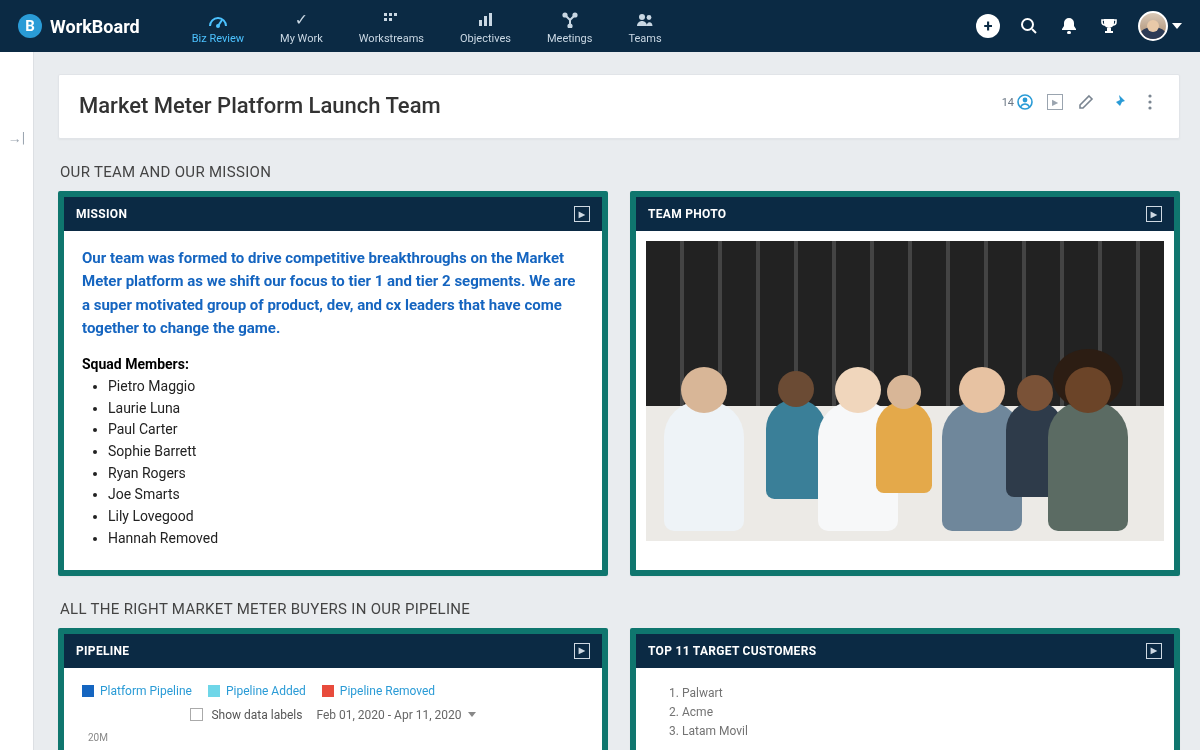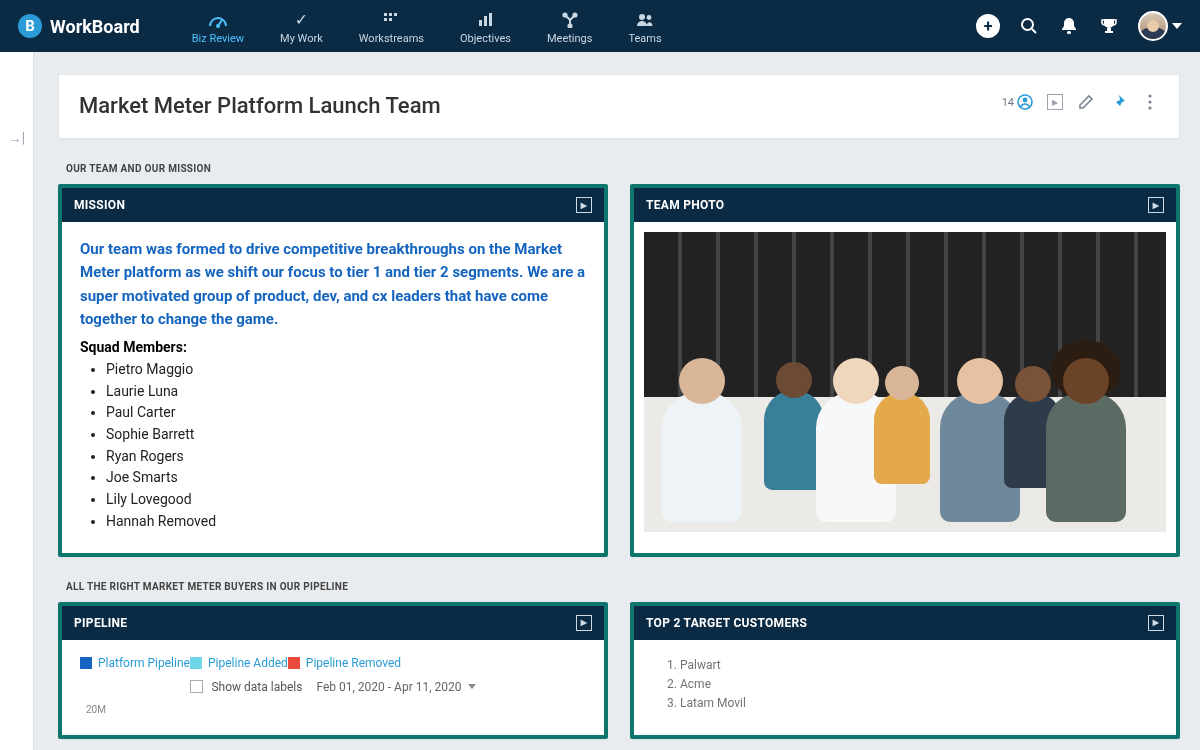--- a/index.html
+++ b/index.html
@@ -134,30 +134,30 @@
     box-shadow: 0 1px 2px rgba(0,0,0,0.04);
   }
   .page-title { font-size: 22px; font-weight: 500; color:#333; margin-bottom:6px;}
   .page-owner { font-size: 12px; color:#555; }
   .header-actions { display:flex; align-items:center; gap:14px; color:#6b7785; }
   .usercount { font-size:11px; display:flex; align-items:center; gap:3px; color:#2a9bd6; }
   .usercount .n { color:#6b7785; }
   .hicon { width:18px; height:18px; display:flex; align-items:center; justify-content:center; cursor:pointer; color:#7a8591;}
   .hicon.pin { color:#2a9bd6; }
   .section-title {
-    font-size: 10px;
-    font-weight: 700;
+    font-size: 15px;
+    font-weight: 400;
     color: #444;
     letter-spacing: .3px;
-    margin: 24px 2px 10px 8px;
+    margin: 24px 2px 10px 2px;
   }
   .row { display:flex; gap:22px; }
   .card {
     background:#fff;
-    border:4px solid #0f766e;
+    border:6px solid #0f766e;
     border-radius:2px;
     flex:1;
     display:flex;
     flex-direction:column;
     box-shadow: 0 1px 2px rgba(0,0,0,0.04);
   }
   .card-head {
     background:#0b2a44;
     color:#fff;
     font-size:12px;
@@ -169,21 +169,21 @@
     justify-content:space-between;
   }
   .expand-icon {
     width:16px; height:16px;
     border:1.5px solid #cfd9e2;
     display:flex; align-items:center; justify-content:center;
     font-size:8px; color:#cfd9e2; cursor:pointer;
   }
   .card-body { padding: 16px 18px 20px 18px; }
   .mission-text { color:#1565c0; font-weight:700; font-size:15px; line-height:1.55; }
-  .squad-label { margin-top:8px; font-weight:700; font-size:14px; }
+  .squad-label { margin-top:16px; font-weight:700; font-size:14px; }
   .squad-list { margin:4px 0 0 0; padding-left:26px; font-size:14px; line-height:1.55; color:#222;}
   .team-photo-body { padding:10px; }
   .team-photo { width:100%; height:300px; position:relative; overflow:hidden; }
   .photo-bg {
     position:absolute; inset:0;
     background:
       linear-gradient(180deg, rgba(0,0,0,0) 70%, rgba(0,0,0,0.06) 100%),
       repeating-linear-gradient(90deg, #222 0 34px, #444 34px 38px),
       linear-gradient(180deg,#c9c9c9,#e8e8e8);
   }
@@ -209,21 +209,21 @@
   .p1{ left:18px; } .p1 .torso{ background:#eef3f7;} .p1 .head{ background:#d8b697;}
   .p2{ left:120px; bottom:42px;} .p2 .torso{ width:60px; height:100px; background:#3a7f98;} .p2 .head{ width:36px; height:36px; top:-28px; background:#6b4b34;}
   .p3{ left:172px; } .p3 .torso{ background:#f7f8f9;} .p3 .head{ background:#f0d6bc;}
   .p4{ left:230px; bottom:48px;} .p4 .torso{ width:56px; height:92px; background:#e4a94a;} .p4 .head{ width:34px;height:34px; top:-26px; background:#d8b697;}
   .p5{ left:296px; } .p5 .torso{ background:#6f879b;} .p5 .head{ background:#e7c2a2;}
   .p6{ left:360px; bottom:44px;} .p6 .torso{ width:58px;height:96px; background:#2e3b4a;} .p6 .head{ width:36px;height:36px; top:-26px; background:#7a5237;}
   .p7{ left:402px;} .p7 .torso{ background:#5b6b63;} .p7 .head{ background:#6b4428;}
   .p7 .hair{ position:absolute; top:-52px; left:50%; transform:translateX(-50%); width:70px; height:60px; border-radius:50%; background:#2c1d13;}
 
   
-  .legend { display:flex; align-items:center; font-size:12px; margin-bottom:10px; flex-wrap:wrap;}
+  .legend { display:flex; align-items:center; gap:16px; font-size:12px; margin-bottom:10px; flex-wrap:wrap;}
   .legend .item{ display:flex; align-items:center; gap:6px; color:#2a9bd6; cursor:pointer;}
   .swatch{ width:12px;height:12px; }
   .sw-blue{ background:#1565c0;}
   .sw-cyan{ background:#6fd6e8;}
   .sw-red { background:#e84b3c;}
   .controls-row{ display:flex; align-items:center; gap:14px; justify-content:center; font-size:12px; color:#555; margin-bottom:10px;}
   .cbx { width:13px; height:13px; border:1px solid #aaa; background:#fff; display:inline-block;}
   .date-range{ display:flex; align-items:center; gap:6px; color:#666; cursor:pointer;}
   .chev{ border-left:4px solid transparent; border-right:4px solid transparent; border-top:5px solid #888;}
   .ytick{ font-size:10px; color:#888; padding-left:6px;}
@@ -473,21 +473,21 @@
             <span>Feb 01, 2020 - Apr 11, 2020</span>
             <span class="chev"></span>
           </div>
         </div>
         <div class="ytick">20M</div>
       </div>
     </div>
 
     <div class="card top10" style="flex:1">
       <div class="card-head">
-        <span>TOP 2 TARGET CUSTOMERS</span>
+        <span>TOP 11 TARGET CUSTOMERS</span>
         <div class="expand-icon">▶</div>
       </div>
       <div class="card-body">
         <ol>
           <li>Palwart</li>
           <li>Acme</li>
           <li>Latam Movil</li>
 
         </ol>
       </div>

